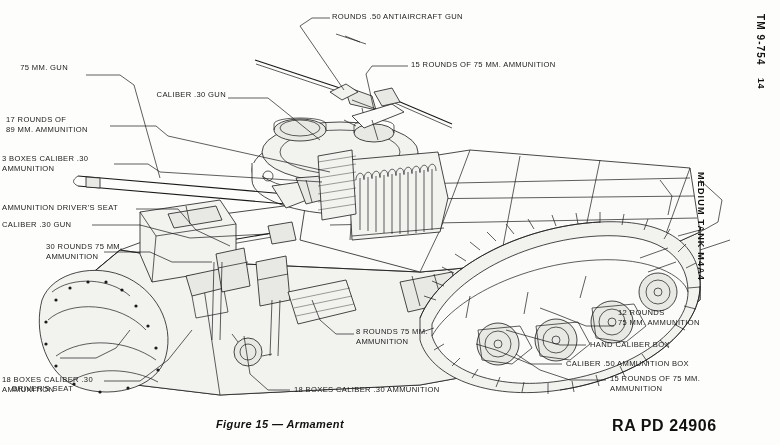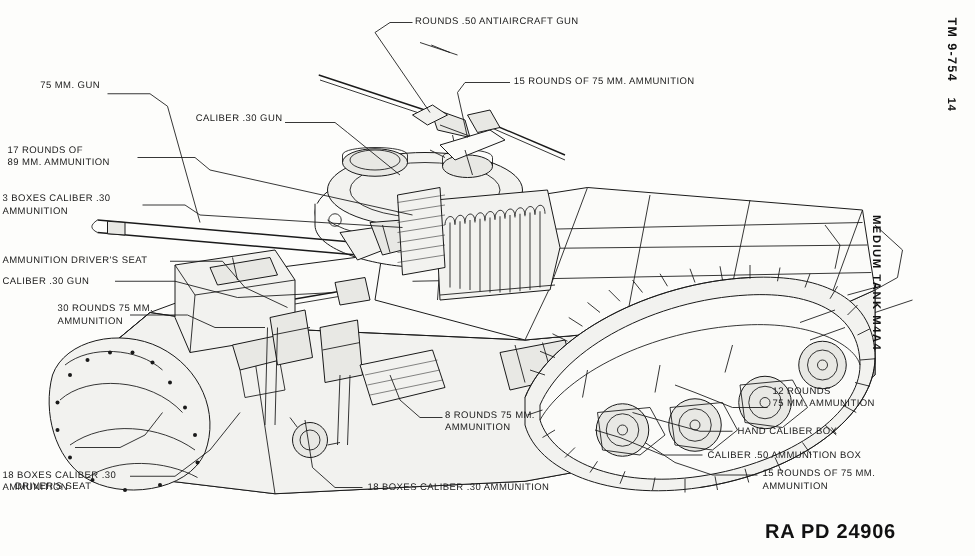--- a/index.html
+++ b/index.html
@@ -309,21 +309,21 @@
       <path d="M614 326 L586 326 L556 314 L540 308"></path>
       <path d="M586 345 L560 345 L520 334 L506 330"></path>
       <path d="M562 364 L530 364 L496 350 L476 344"></path>
       <path d="M606 380 L570 380 L540 370 L516 354"></path>
     </g>
 
   </svg>
 
   <div class="lbl" style="left:332px;top:12px;">ROUNDS .50 ANTIAIRCRAFT GUN</div>
   <div class="lbl" style="left:411px;top:60px;">15 ROUNDS OF 75 MM. AMMUNITION</div>
-  <div class="lbl r" style="left:16px;top:63px;width:64px;">75 MM. GUN</div>
+  <div class="lbl r" style="left:4px;top:63px;width:64px;">75 MM. GUN</div>
   <div class="lbl r" style="left:120px;top:90px;width:106px;">CALIBER .30 GUN</div>
   <div class="lbl" style="left:6px;top:115px;">17 ROUNDS OF
 89 MM. AMMUNITION</div>
   <div class="lbl" style="left:2px;top:154px;">3 BOXES CALIBER .30
 AMMUNITION</div>
   <div class="lbl" style="left:2px;top:203px;">AMMUNITION DRIVER'S SEAT</div>
   <div class="lbl" style="left:2px;top:220px;">CALIBER .30 GUN</div>
   <div class="lbl" style="left:2px;top:242px;margin-left:44px;">30 ROUNDS 75 MM.
 AMMUNITION</div>
   <div class="lbl" style="left:12px;top:353px;margin-top:31px;">DRIVER'S SEAT</div>
@@ -336,15 +336,16 @@
 75 MM. AMMUNITION</div>
   <div class="lbl" style="left:590px;top:340px;">HAND CALIBER BOX</div>
   <div class="lbl" style="left:566px;top:359px;">CALIBER .50 AMMUNITION BOX</div>
   <div class="lbl" style="left:610px;top:374px;">15 ROUNDS OF 75 MM.
 AMMUNITION</div>
 
   <div class="side" style="left:766px;top:14px;transform:rotate(90deg);">TM 9-754</div>
   <div class="side" style="left:766px;top:78px;transform:rotate(90deg);font-size:9px;letter-spacing:.6px;">14</div>
   <div class="side" style="left:706px;top:172px;transform:rotate(90deg);font-size:9px;letter-spacing:1.2px;">MEDIUM TANK M4A4</div>
 
+  <div class="caption" style="left:0;top:418px;width:560px;text-align:center;">Figure 15 — Armament</div>
   <div class="code" style="left:612px;top:417px;">RA PD 24906</div>
 
 </div>
 
 </body></html>

